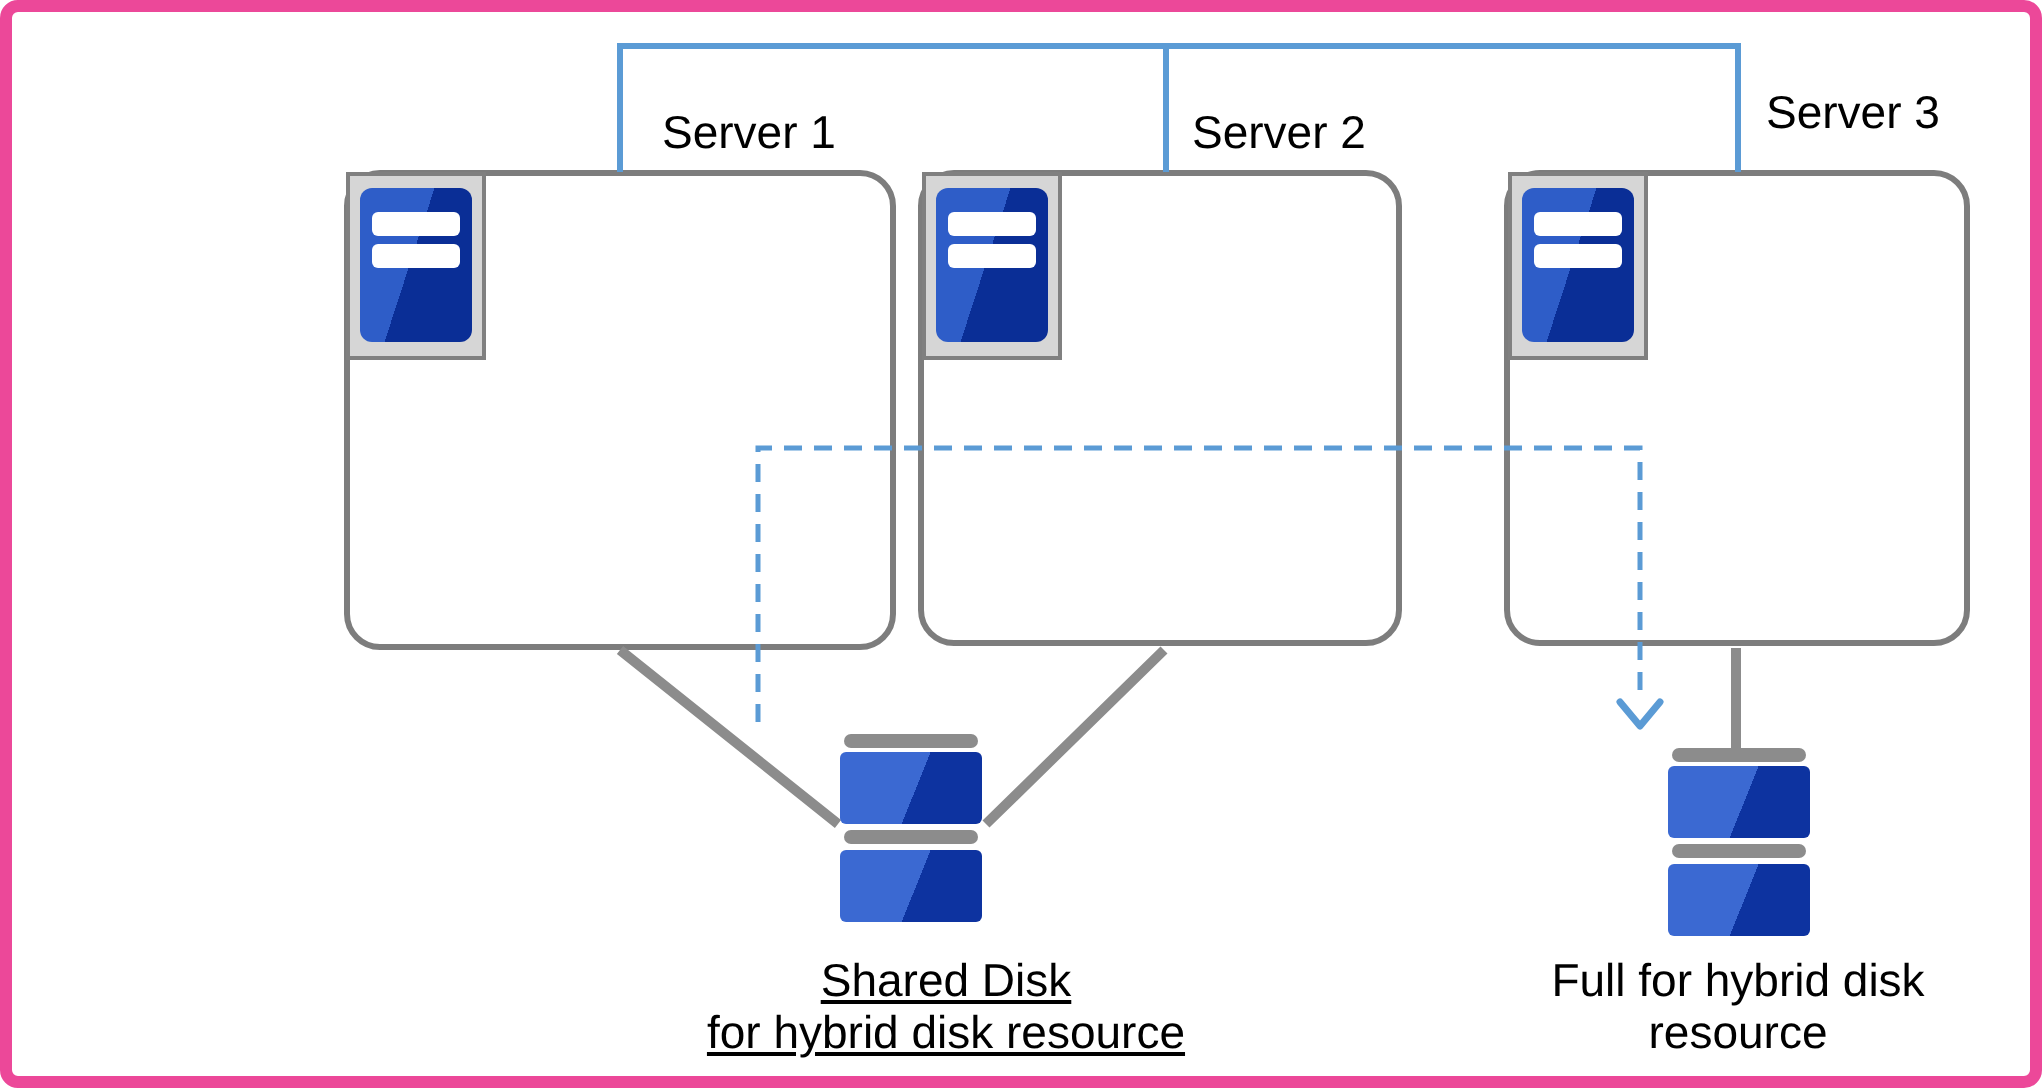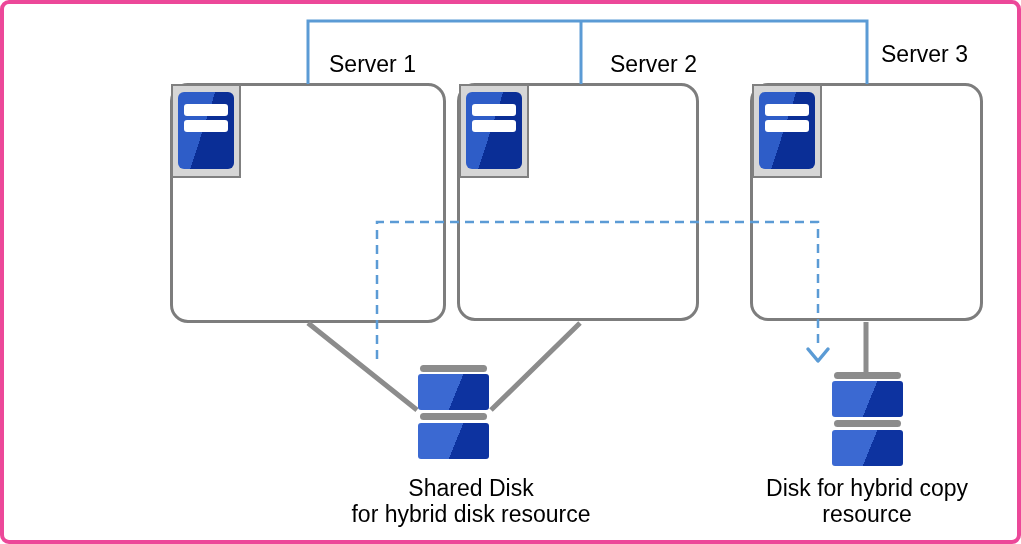--- a/index.html
+++ b/index.html
@@ -2,21 +2,21 @@
 <html><head>
 <meta charset="utf-8">
 <style>
   html, body { margin: 0; padding: 0; background: #ffffff; }
   .canvas {
     position: relative;
     width: 1021px;
     height: 544px;
     box-sizing: border-box;
     background: #ffffff;
-    border: 4px solid #ec4899;
+    border: 6px solid #ec4899;
     border-radius: 9px;
     overflow: hidden;
     font-family: "Liberation Sans", sans-serif;
     color: #000000;
   }
 
   
   .server-box {
     position: absolute;
     box-sizing: border-box;
@@ -86,24 +86,24 @@
 
   
   .lbl {
     position: absolute;
     font-size: 23px;
     line-height: 26px;
     white-space: pre-line;
     z-index: 7;
   }
   .lbl-s1 { left: 325px; top: 47px; }
-  .lbl-s2 { left: 590px; top: 47px; margin-left: 16px; }
+  .lbl-s2 { left: 590px; top: 47px; }
   .lbl-s3 { left: 877px; top: 37px; }
   .lbl-fullcopy { left: 828px; top: 228px; width: 70px; line-height: 24px; }
-  .lbl-shared  { left: 317px; top: 471px; width: 300px; text-align: center; }
+  .lbl-shared  { left: 317px; top: 471px; width: 300px; text-align: center; text-decoration: underline; }
   .lbl-single  { left: 713px; top: 471px; width: 300px; text-align: center; }
 </style>
 </head>
 <body>
 
 <div class="canvas">
 
   <div class="server-box box-s1"></div>
   <div class="server-box box-s2"></div>
   <div class="server-box box-s3"></div>
@@ -149,16 +149,16 @@
     <div class="plate plate1"></div>
     <div class="cap cap2"></div>
     <div class="plate plate2"></div>
   </div>
 
   <div class="lbl lbl-s1">Server 1</div>
   <div class="lbl lbl-s2">Server 2</div>
   <div class="lbl lbl-s3">Server 3</div>
   <div class="lbl lbl-shared">Shared Disk
 for hybrid disk resource</div>
-  <div class="lbl lbl-single">Disk for hybrid copy
+  <div class="lbl lbl-single">Full for hybrid disk
 resource</div>
 
 </div>
 
 </body></html>

